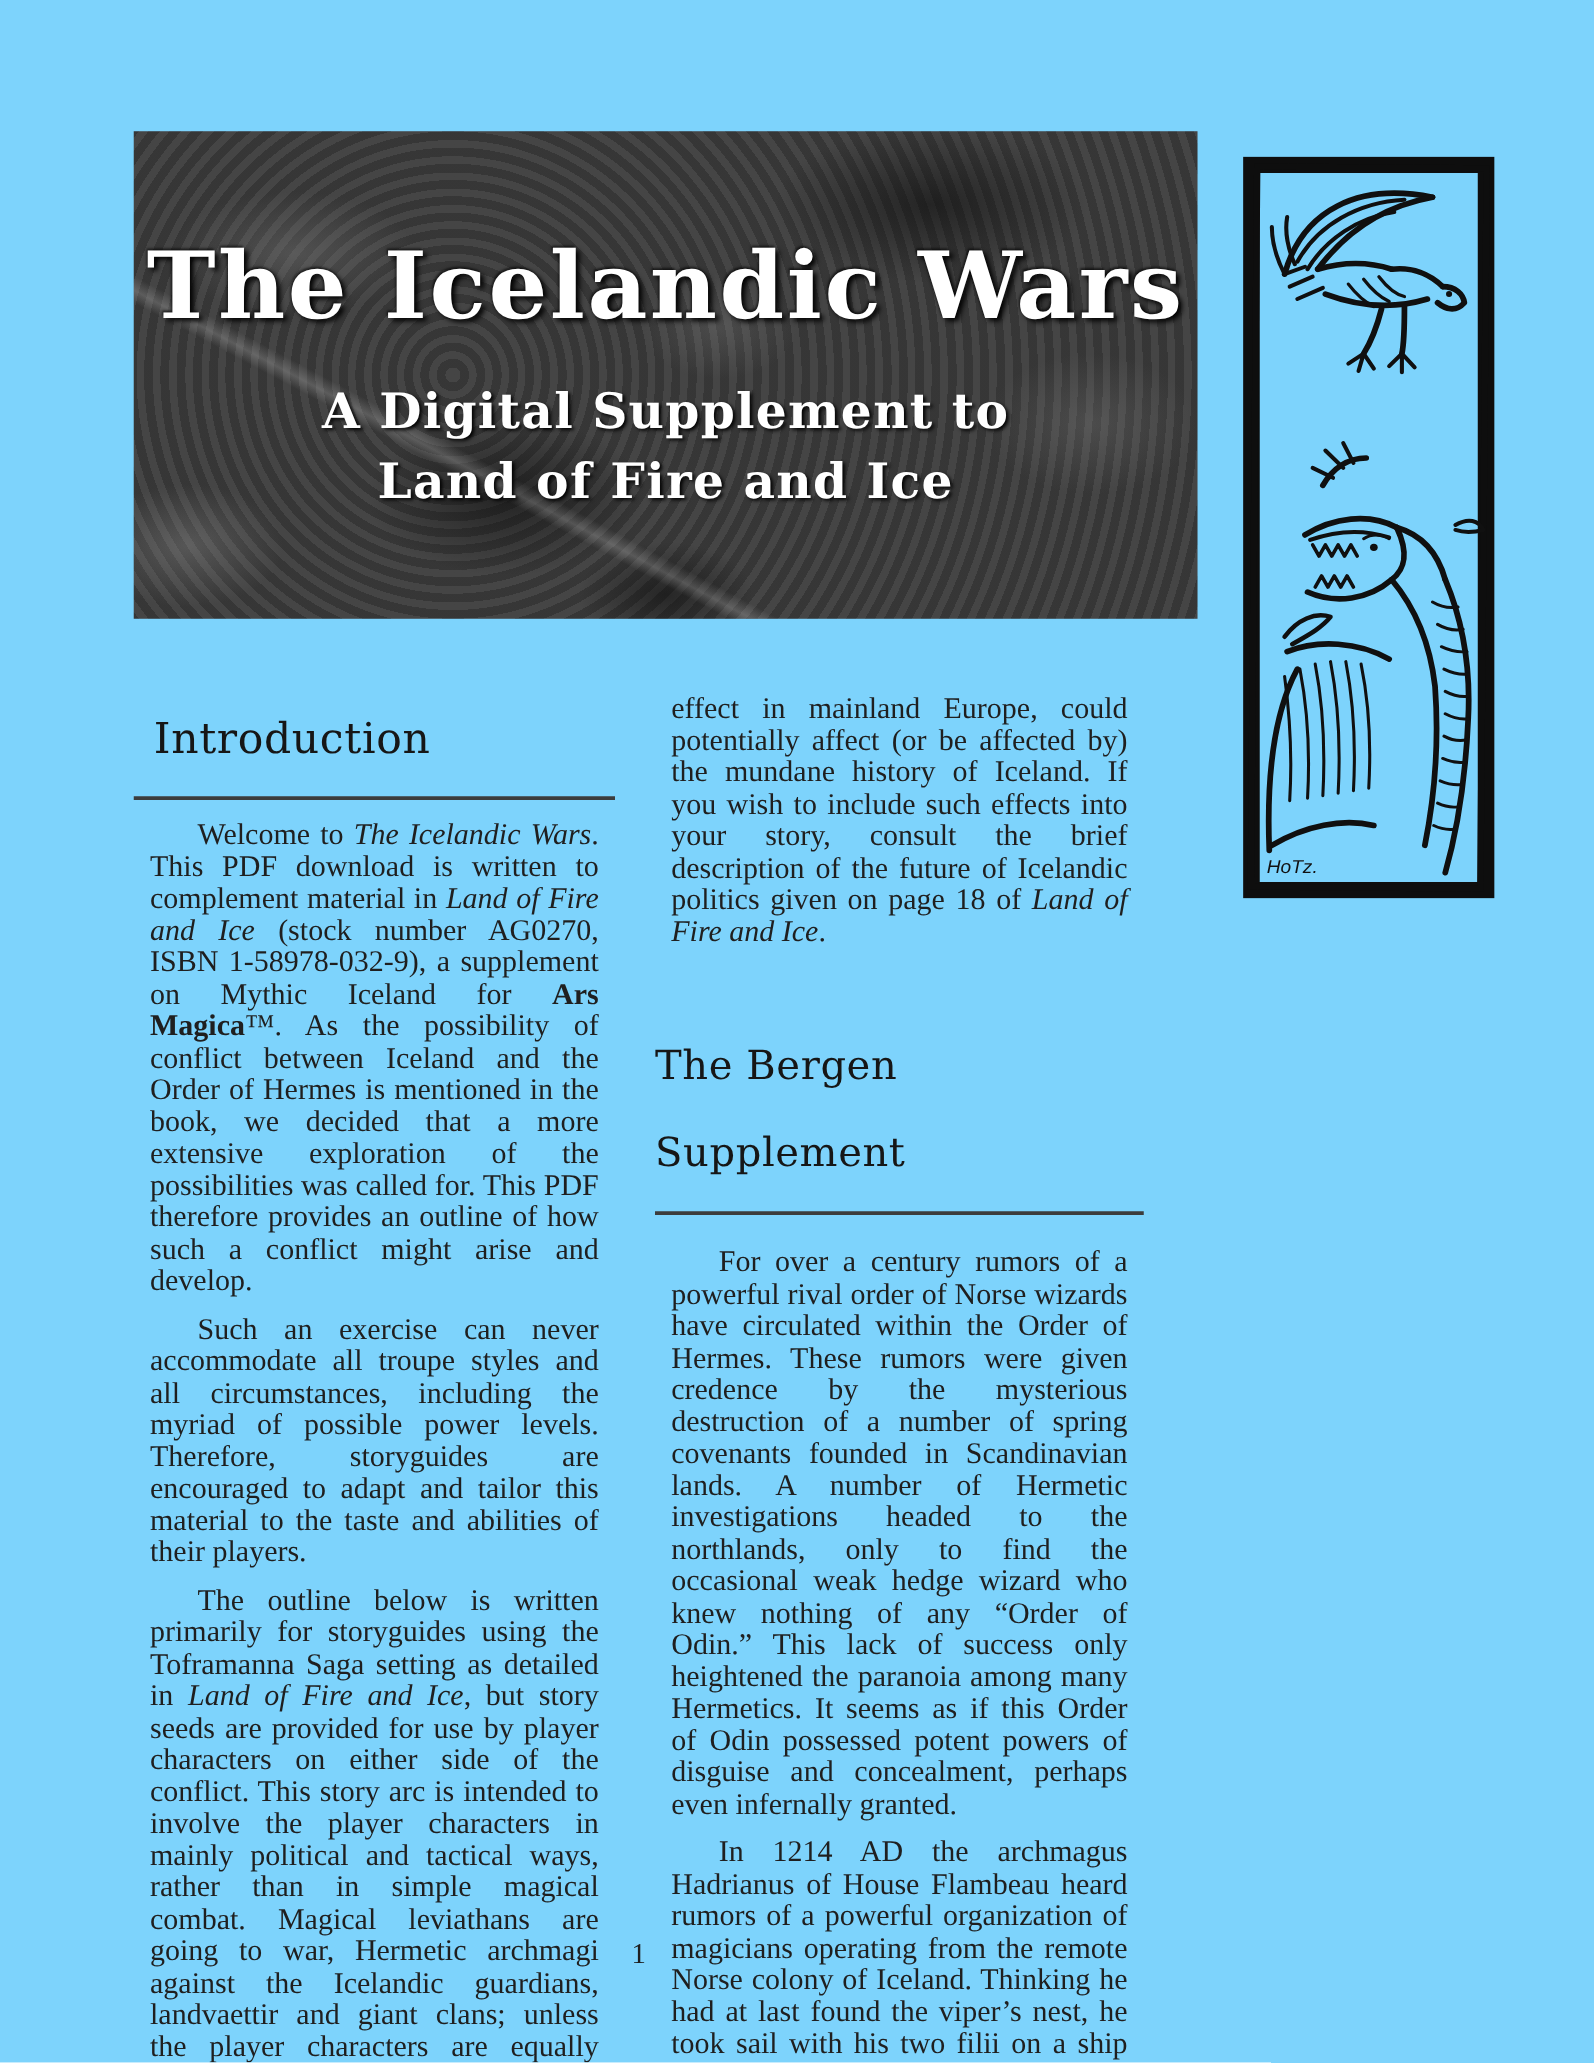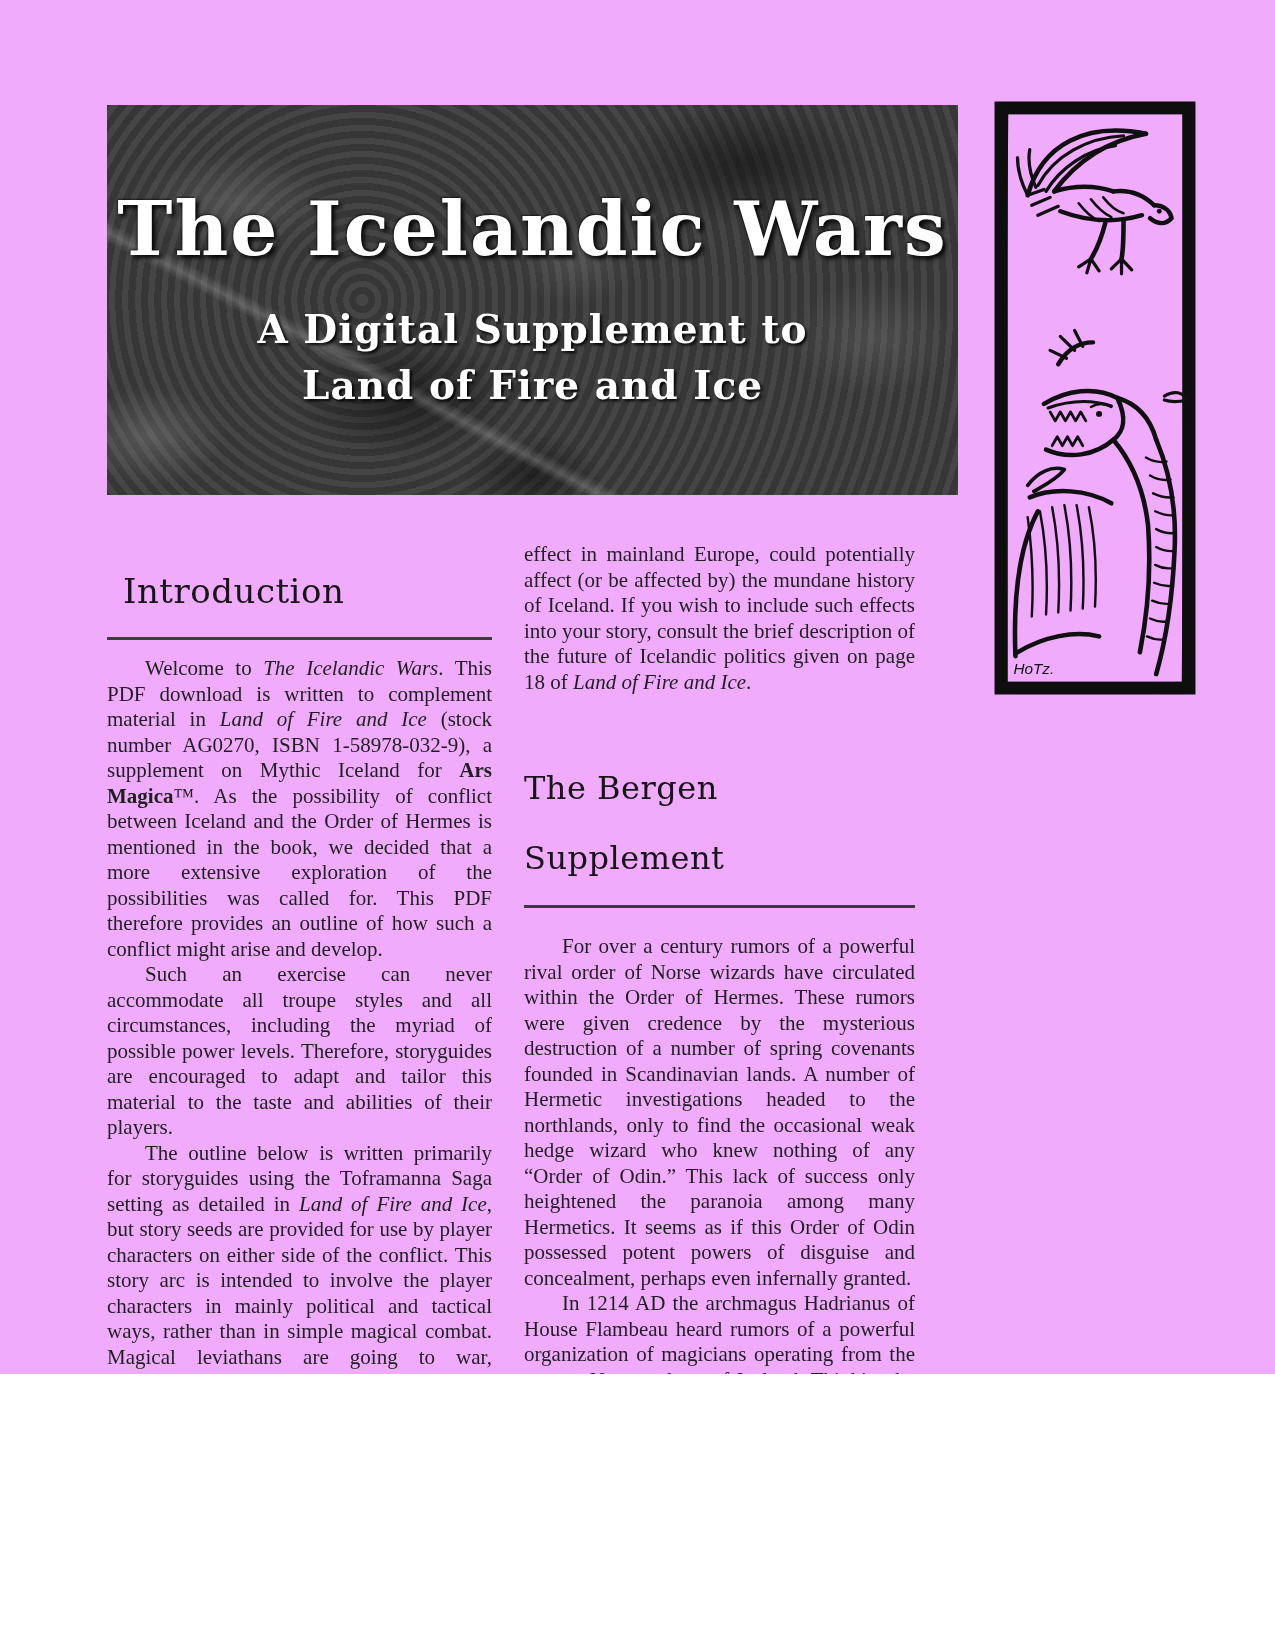--- a/index.html
+++ b/index.html
@@ -1,16 +1,16 @@
 <!DOCTYPE html>
 <html><head>
 <meta charset="utf-8">
 <style>
   html,body{margin:0;padding:0;background:#ffffff;}
-  .page{position:relative;width:1275px;height:1374px;background:#f0abfc;overflow:hidden;
+  .page{position:relative;width:1275px;height:1650px;background:#7dd3fc;overflow:hidden;
         font-family:"Liberation Serif",serif;color:#1f1f1f;}
 
   
   .banner{position:absolute;left:107px;top:105px;width:851px;height:390px;
     background-color:#3b3b3b;
     background-image:
       linear-gradient(28deg, transparent 30%, rgba(190,190,190,.28) 31.2%, transparent 32.6%),
       radial-gradient(140px 70px at 15% 25%, rgba(130,130,130,.35), rgba(0,0,0,0) 70%),
       radial-gradient(180px 90px at 75% 15%, rgba(15,15,15,.6), rgba(0,0,0,0) 70%),
       radial-gradient(120px 80px at 90% 60%, rgba(140,140,140,.25), rgba(0,0,0,0) 70%),
@@ -21,34 +21,34 @@
       repeating-radial-gradient(circle at 30% 50%, rgba(255,255,255,.05) 0 6px, rgba(0,0,0,.08) 6px 13px);
     text-align:center;}
   .banner-title{margin:0;padding-top:78px;font-family:"DejaVu Serif",serif;font-weight:bold;
     font-size:74px;line-height:92px;color:#ffffff;letter-spacing:2px;
     text-shadow:3px 3px 4px rgba(0,0,0,.95), -1px -1px 2px rgba(0,0,0,.6);}
   .banner-subtitle{margin-top:26px;font-family:"DejaVu Serif",serif;font-weight:bold;
     font-size:39px;line-height:56px;color:#ffffff;letter-spacing:1px;
     text-shadow:2px 2px 3px rgba(0,0,0,.95);text-align:center;}
 
   
-  .illustration{position:absolute;left:993px;top:100px;width:204px;height:596px;}
+  .illustration{position:absolute;left:993px;top:124px;width:204px;height:596px;}
   .illustration svg{display:block;width:100%;height:100%;}
 
   
   .col{position:absolute;}
   .col-left{left:107px;top:545px;width:385px;}
   .col-right{left:524px;top:542px;width:391px;}
   .section-heading{margin:16px;font-family:"DejaVu Serif",serif;font-weight:500;color:#161616;
     font-size:34px;line-height:60px;letter-spacing:.5px;}
   .bergen-heading{margin:58px 0 0 0;font-size:32px;line-height:70px;}
   .bergen-heading .hline{display:block;}
   .rule{height:3px;background:#3c3c3c;margin:14px 0 16px 0;}
   .col-right .rule{margin:12px 0 26px 0;}
-  .body-par{margin:0;font-size:21px;line-height:25.5px;text-align:justify;text-indent:38px;
+  .body-par{margin:13px;font-size:24px;line-height:25.5px;text-align:justify;text-indent:38px;
     color:#1f1f1f;}
   .body-par.no-indent{text-indent:0;}
   .body-par.continues{text-align-last:justify;font-weight:bold;}
   .body-par i{font-style:italic;}
   .body-par b{font-weight:bold;}
 
   
   .page-number{position:absolute;left:107px;top:1550px;width:808px;text-align:center;
     font-size:23px;color:#1f1f1f;}
 </style>

